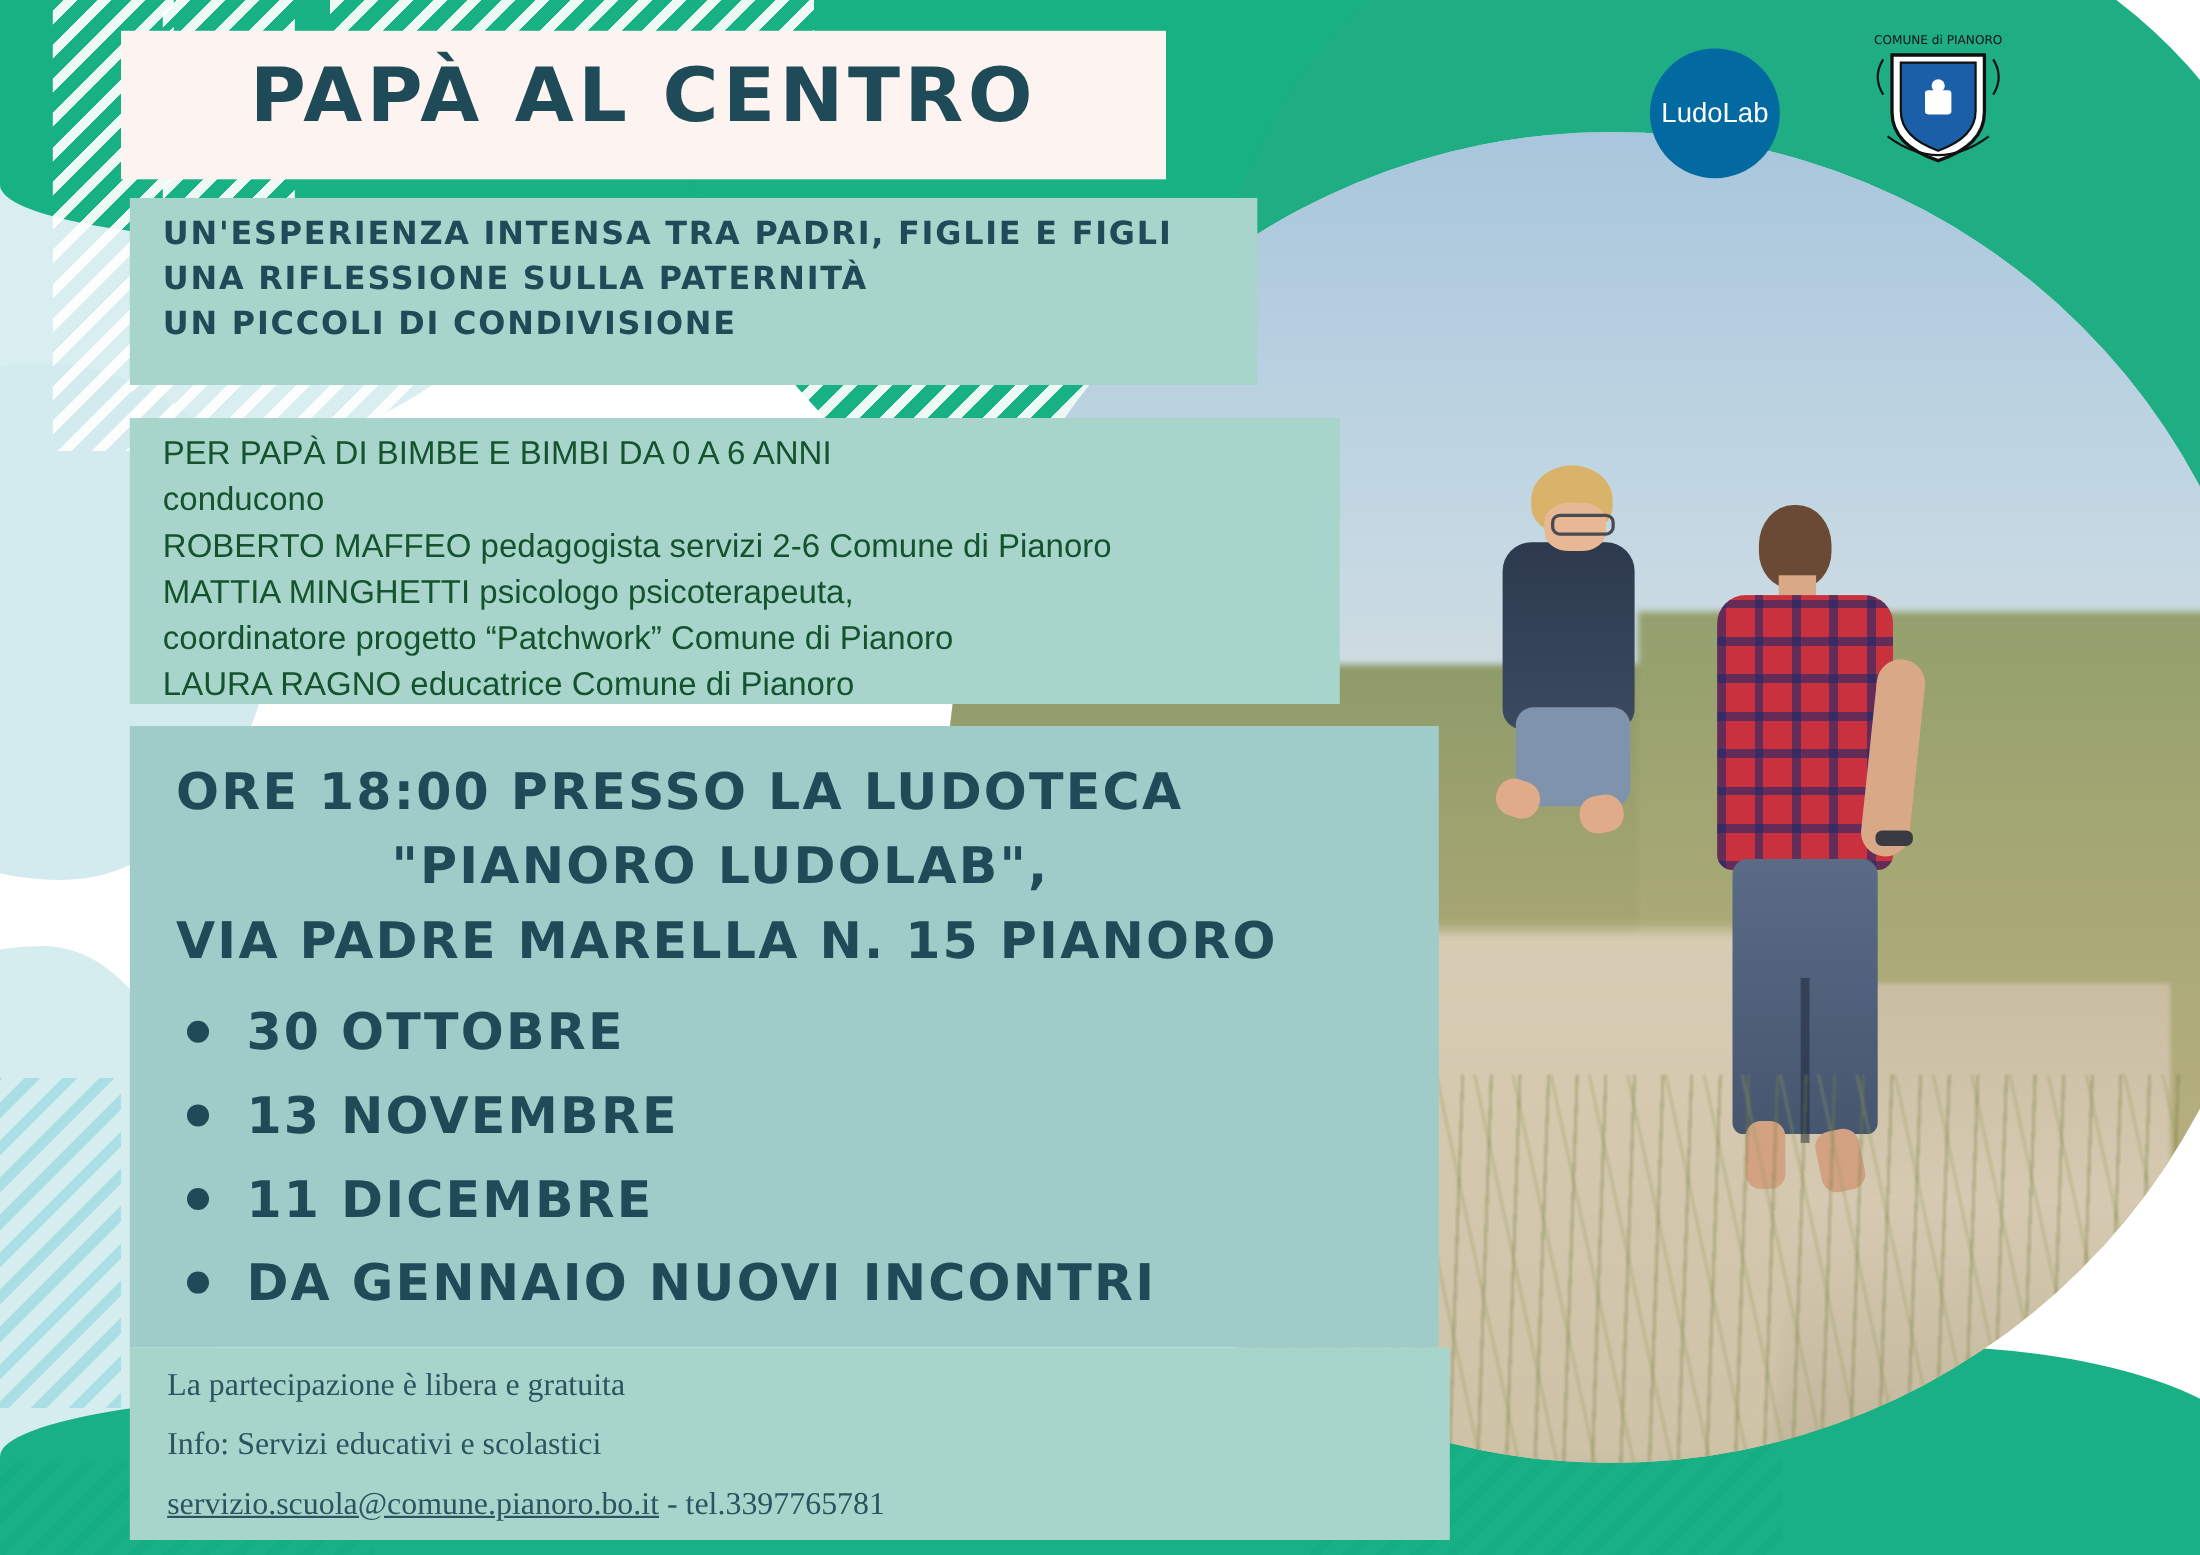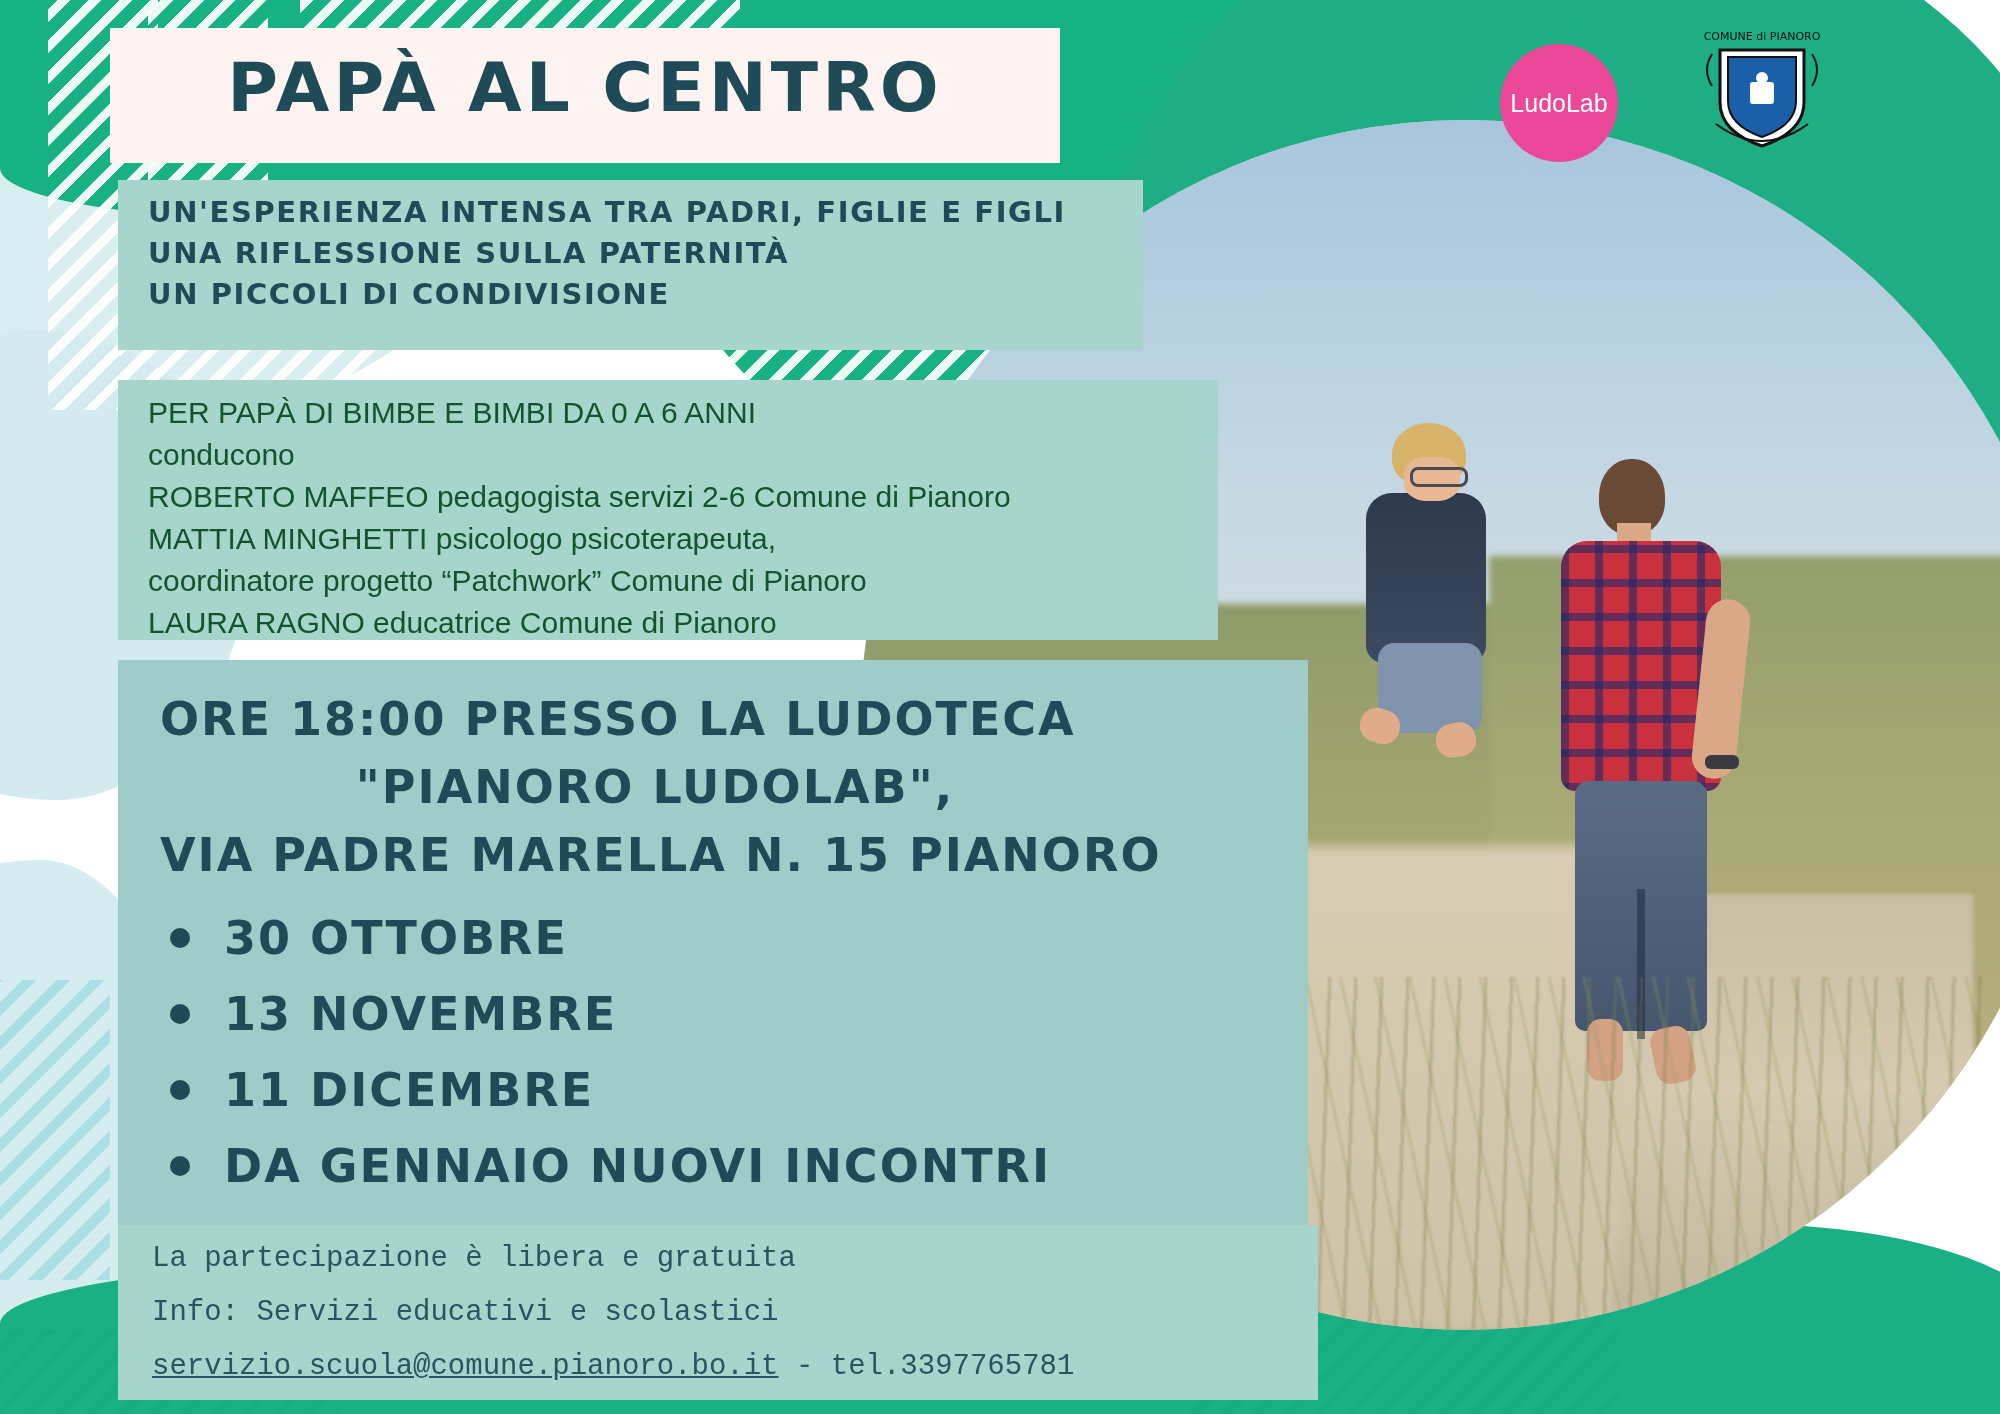--- a/index.html
+++ b/index.html
@@ -469,38 +469,38 @@
     top: 1225px;
     width: 1200px;
     height: 175px;
     background: #a8d5cb;
   }
   .panel-d-text {
     position: absolute;
     left: 152px;
     top: 1232px;
     width: 1180px;
-    font-family: Liberation Mono, monospace;
+    font-family: Liberation Serif, serif;
     font-size: 29px;
     line-height: 54px;
     color: #2b5360;
   }
   .panel-d-text .email {
     text-decoration: underline;
   }
 
   
   .ludolab {
     position: absolute;
     left: 1500px;
     top: 44px;
     width: 118px;
     height: 118px;
     border-radius: 50%;
-    background: #ec4899;
+    background: #0369a1;
     display: flex;
     align-items: center;
     justify-content: center;
     font-family: "Liberation Sans", sans-serif;
     font-size: 25px;
     color: #ffffff;
   }
   .comune {
     position: absolute;
     left: 1672px;

